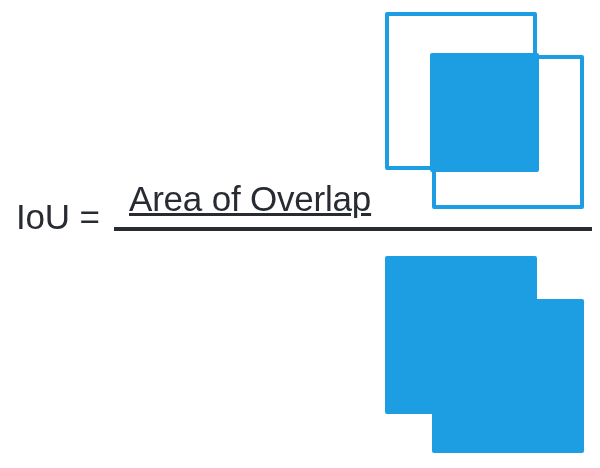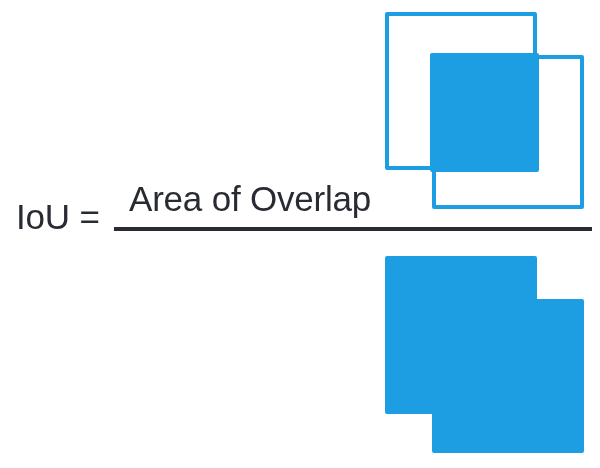--- a/index.html
+++ b/index.html
@@ -38,20 +38,21 @@
     left: 8px;
     top: 197px;
     font-size: 35px;
     line-height: 40px;
   }
   #numerator {
     left: 121px;
     top: 179px;
     font-size: 35px;
     line-height: 40px;
+    text-decoration: underline;
   }
   #denominator {
     left: 121px;
     top: 247px;
     font-size: 35px;
     line-height: 40px;
   }
   #fraction-bar {
     position: absolute;
     left: 106px;

